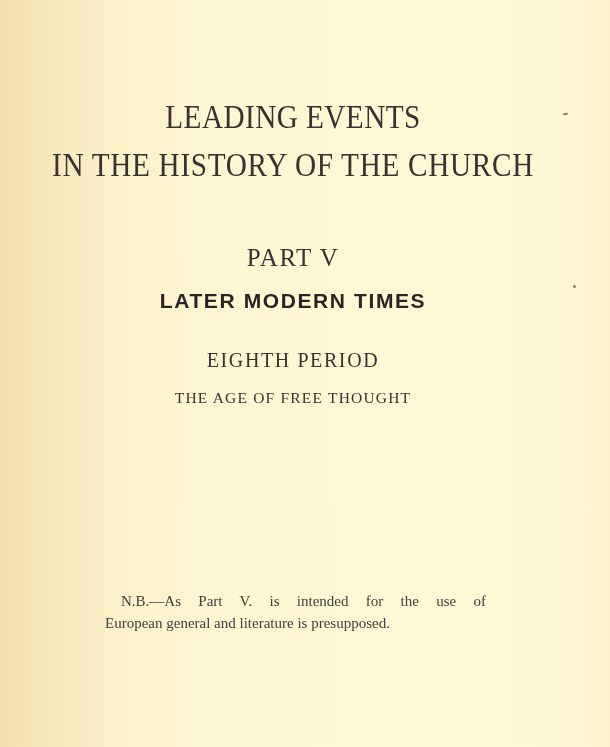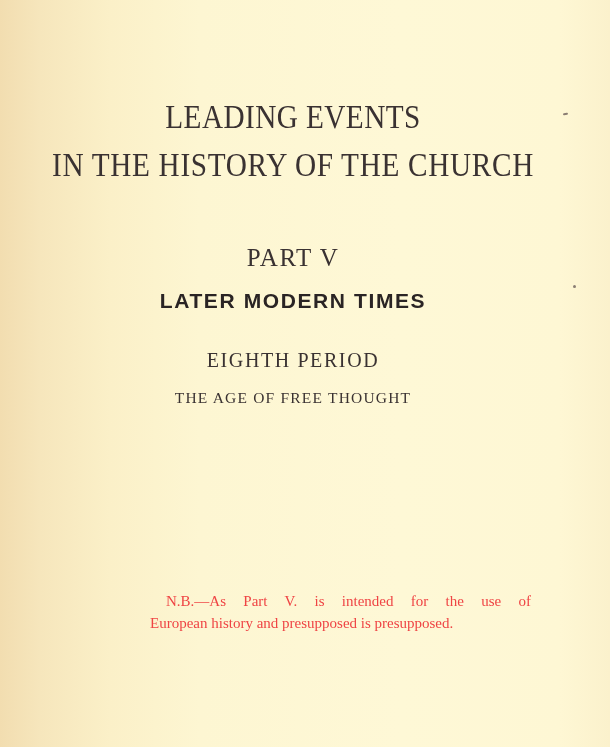--- a/index.html
+++ b/index.html
@@ -84,24 +84,23 @@
       color: #3a3232;
     }
     .note {
       position: absolute;
       left: 105px;
       top: 590px;
       width: 381px;
       font-family: "Liberation Serif", "DejaVu Serif", serif;
       font-size: 15px;
       line-height: 22px;
-      color: #ef4444;
+      color: #404040;
       text-align: justify;
       text-align-last: left;
-      margin-left: 45px;
     }
     .note .first {
       display: block;
       text-indent: 16px;
       text-align: justify;
       text-align-last: justify;
       word-spacing: 3px;
     }
     .note .mid {
       display: block;
@@ -129,18 +128,18 @@
   <div class="line title-2">IN THE HISTORY OF THE CHURCH</div>
 
   <div class="line part">PART V</div>
   <div class="line subtitle">LATER MODERN TIMES</div>
 
   <div class="line period">EIGHTH PERIOD</div>
   <div class="line age">THE AGE OF FREE THOUGHT</div>
 
   <div class="note">
     <span class="first">N.B.—As Part V. is intended for the use of</span>
-    <span class="last">European history and presupposed is presupposed.</span>
+    <span class="last">European general and literature is presupposed.</span>
   </div>
 
   <div class="speck speck-1"></div>
   <div class="speck speck-2"></div>
 </div>
 
 </body></html>

